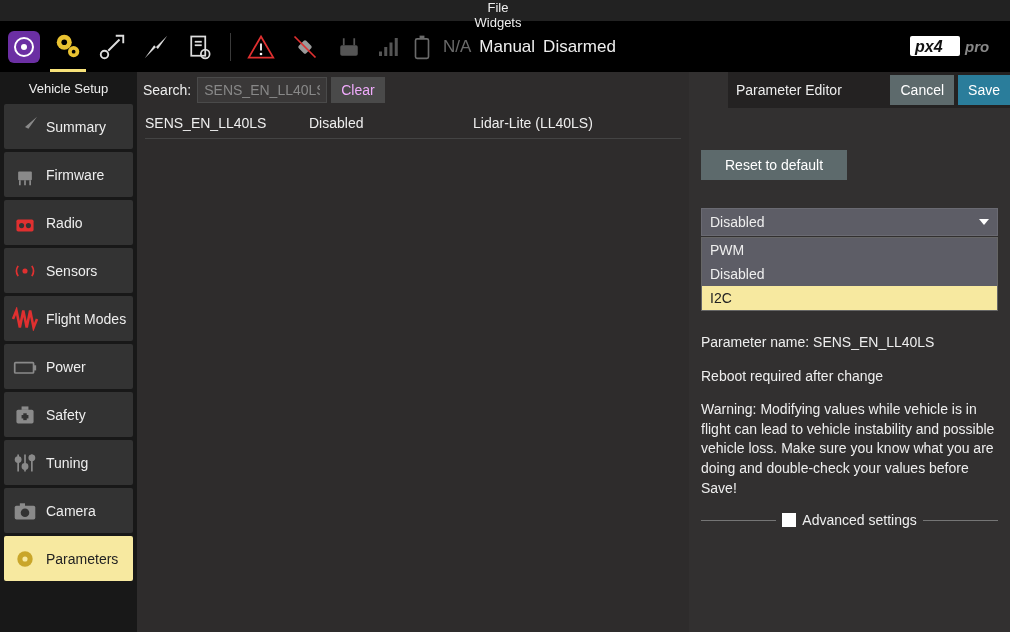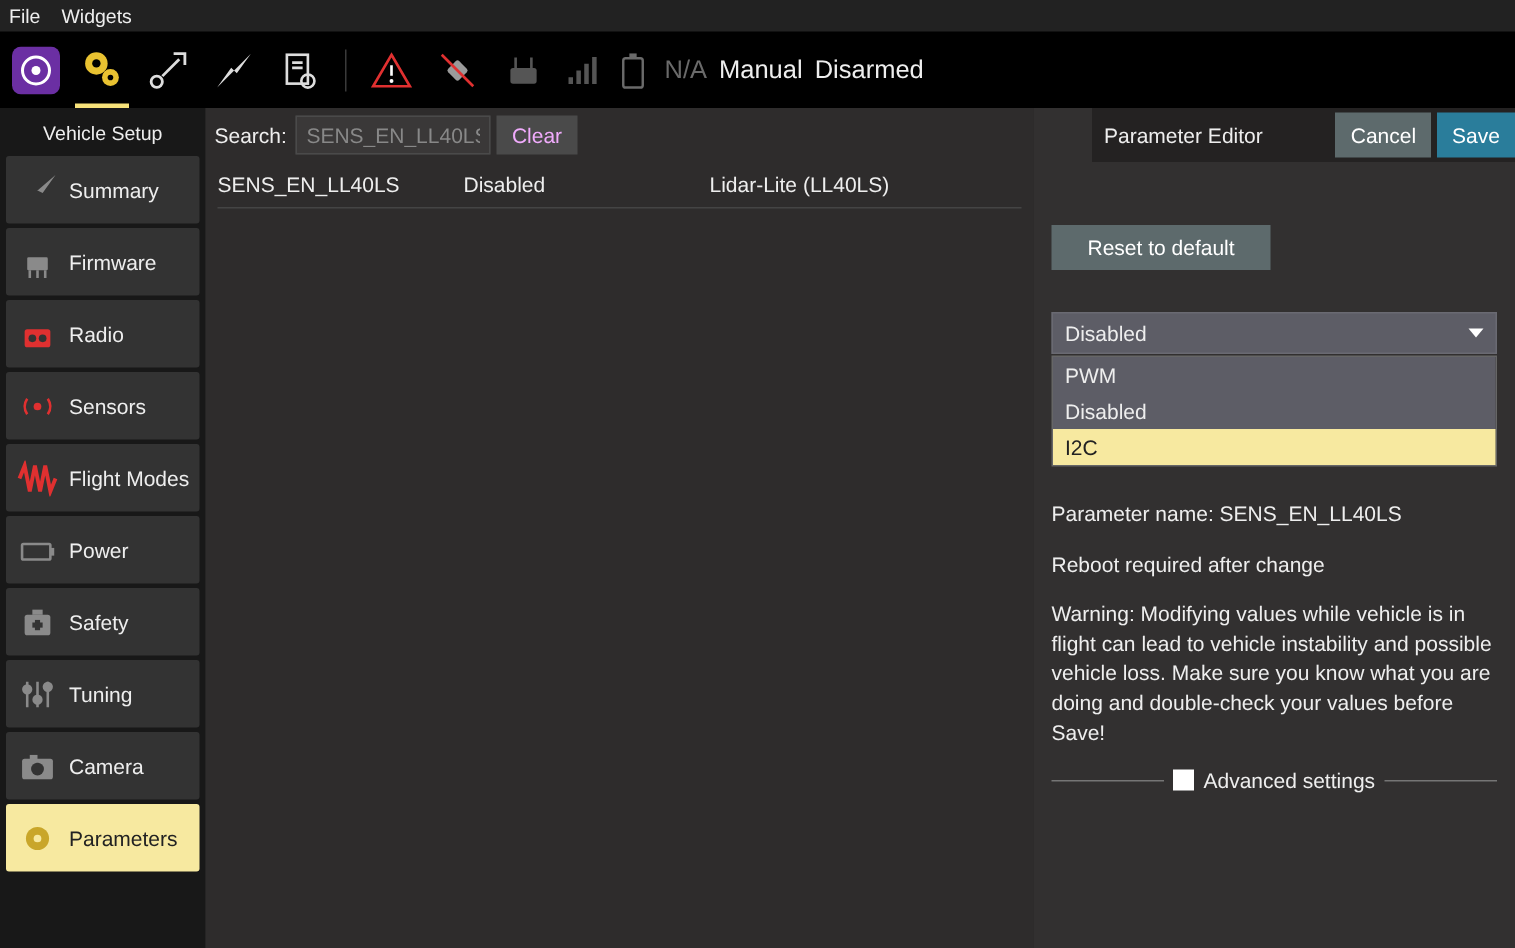--- a/index.html
+++ b/index.html
@@ -1,19 +1,19 @@
 <!DOCTYPE html>
 <html><head>
 <meta charset="utf-8">
 <style>
   * { margin:0; padding:0; box-sizing:border-box; font-family:"Segoe UI",Tahoma,sans-serif; }
   body { width:1010px; height:632px; background:#222; color:#eee; font-size:13px; overflow:hidden; position:relative; }
 
   
-  .menubar { height:22px; background:#222; border-bottom:1px solid #000; display:flex; align-items:center; padding:0 6px; font-size:13px; color:#eee; }
+  .menubar { height:22px; background:#222; border-bottom:1px solid #000; display:flex; align-items:center; padding:0 6px; font-size:13px; color:#eee;flex-direction:column; }
   .menubar span { margin-right:14px; cursor:default; }
 
   
   .toolbar { height:50px; background:#000; display:flex; align-items:center; padding:0 2px; }
   .tb-icon { width:36px; height:36px; display:flex; align-items:center; justify-content:center; color:#ddd; margin:0 4px; }
   .tb-sep { width:1px; height:28px; background:#3a3a3a; margin:0 8px; }
   .tb-icon.purple-badge svg rect.bg { fill:#6b2fa3; }
   .tb-text { color:#eee; font-size:17px; margin-left:8px; }
   .tb-na { color:#6a6a6a; font-size:17px; margin-left:4px; }
   .tb-spacer { flex:1; }
@@ -153,20 +153,27 @@
   <div class="tb-icon" style="width:26px;">
     <svg width="22" height="26" viewBox="0 0 24 32" fill="none" stroke="#6a6a6a" stroke-width="2">
         <rect x="4" y="6" width="16" height="24" rx="2"></rect>
         <rect x="9" y="2" width="6" height="4" fill="#6a6a6a" stroke="none"></rect>
       </svg>
   </div>
   <span class="tb-na">N/A</span>
   <span class="tb-text">Manual</span>
   <span class="tb-text">Disarmed</span>
   <span class="tb-spacer"></span>
+  <span class="px4">
+    <svg width="90" height="28" viewBox="0 0 180 56">
+      <rect x="0" y="8" width="100" height="40" rx="4" fill="#fff"></rect>
+      <text x="10" y="40" font-size="32" font-style="italic" font-weight="bold" fill="#111">px4</text>
+      <text x="110" y="40" font-size="30" font-style="italic" font-weight="bold" fill="#888">pro</text>
+    </svg>
+  </span>
 </div>
 
 <div class="main">
 
   <div class="sidebar">
     <div class="sb-title">Vehicle Setup</div>
 
     <div class="sb-item">
       <span class="ic">
           <svg width="28" height="24" viewBox="0 0 32 28" fill="#8a8a8a">

